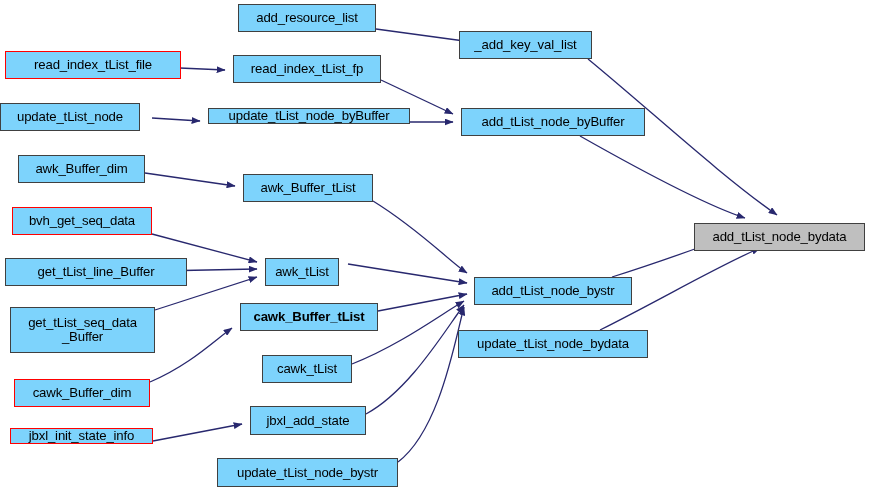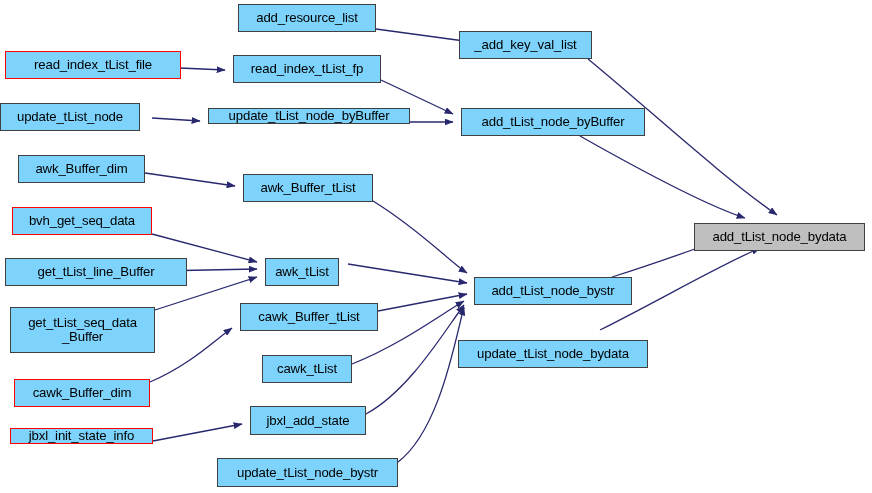--- a/index.html
+++ b/index.html
@@ -95,23 +95,23 @@
       <div class="node" style="left: 0; top: 103px; width: 140px; height: 28px;"><span class="label">update_tList_node</span></div>
       <div class="node" style="left: 208px; top: 108px; width: 202px; height: 16px; justify-content: center;"><span class="label">update_tList_node_byBuffer</span></div>
       <div class="node" style="left: 461px; top: 108px; width: 184px; height: 28px;"><span class="label">add_tList_node_byBuffer</span></div>
       <div class="node" style="left: 18px; top: 155px; width: 127px; height: 28px;"><span class="label">awk_Buffer_dim</span></div>
       <div class="node" style="left: 243px; top: 174px; width: 130px; height: 28px;"><span class="label">awk_Buffer_tList</span></div>
       <div class="node red" style="left: 12px; top: 207px; width: 140px; height: 28px;"><span class="label">bvh_get_seq_data</span></div>
       <div class="node highlight" style="left: 694px; top: 223px; width: 171px; height: 28px;"><span class="label">add_tList_node_bydata</span></div>
       <div class="node" style="left: 265px; top: 252px; width: 74px; height: 28px; margin-top: 6px;"><span class="label">awk_tList</span></div>
       <div class="node" style="left: 5px; top: 258px; width: 182px; height: 28px;"><span class="label">get_tList_line_Buffer</span></div>
       <div class="node" style="left: 474px; top: 277px; width: 158px; height: 28px;"><span class="label">add_tList_node_bystr</span></div>
-      <div class="node" style="left: 240px; top: 303px; width: 138px; height: 28px;"><span class="label">cawk_Buffer_tList</span></div>
+      <div class="node" style="left: 240px; top: 303px; width: 138px; height: 28px; font-weight: bold;"><span class="label">cawk_Buffer_tList</span></div>
       <div class="node" style="left: 10px; top: 307px; width: 145px; height: 46px;"><span class="label">get_tList_seq_data
 _Buffer</span></div>
-      <div class="node" style="left: 458px; top: 340px; width: 190px; height: 28px;"><span class="label">update_tList_node_bydata</span></div>
+      <div class="node" style="left: 458px; top: 330px; width: 190px; height: 28px;"><span class="label">update_tList_node_bydata</span></div>
       <div class="node" style="left: 262px; top: 355px; width: 90px; height: 28px;"><span class="label">cawk_tList</span></div>
       <div class="node red" style="left: 14px; top: 379px; width: 136px; height: 28px;"><span class="label">cawk_Buffer_dim</span></div>
       <div class="node" style="left: 250px; top: 406px; width: 116px; height: 29px; text-align: center;"><span class="label">jbxl_add_state</span></div>
       <div class="node red" style="left: 10px; top: 428px; width: 143px; height: 16px;"><span class="label">jbxl_init_state_info</span></div>
       <div class="node" style="left: 217px; top: 458px; width: 181px; height: 29px;"><span class="label">update_tList_node_bystr</span></div>
     </div>
 </div>
 
 </body></html>

